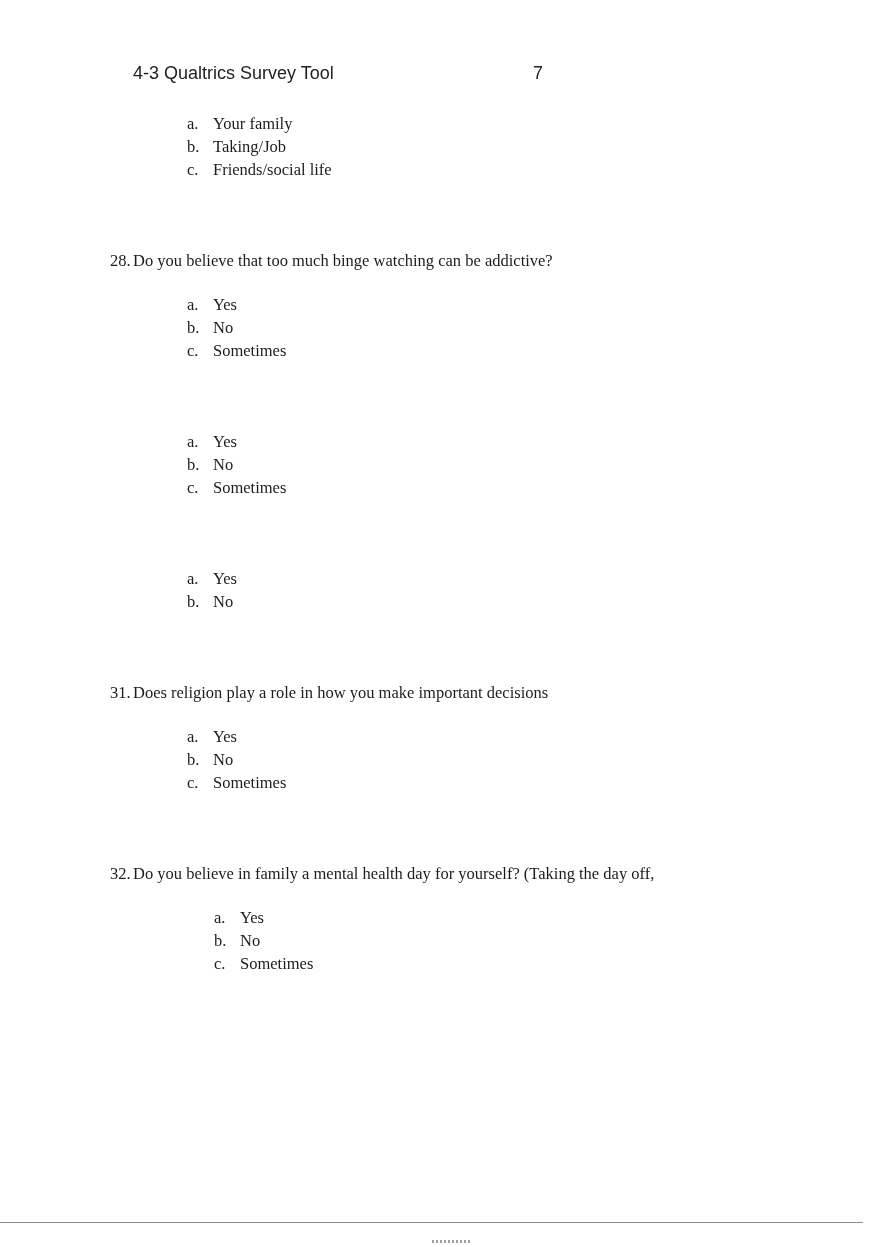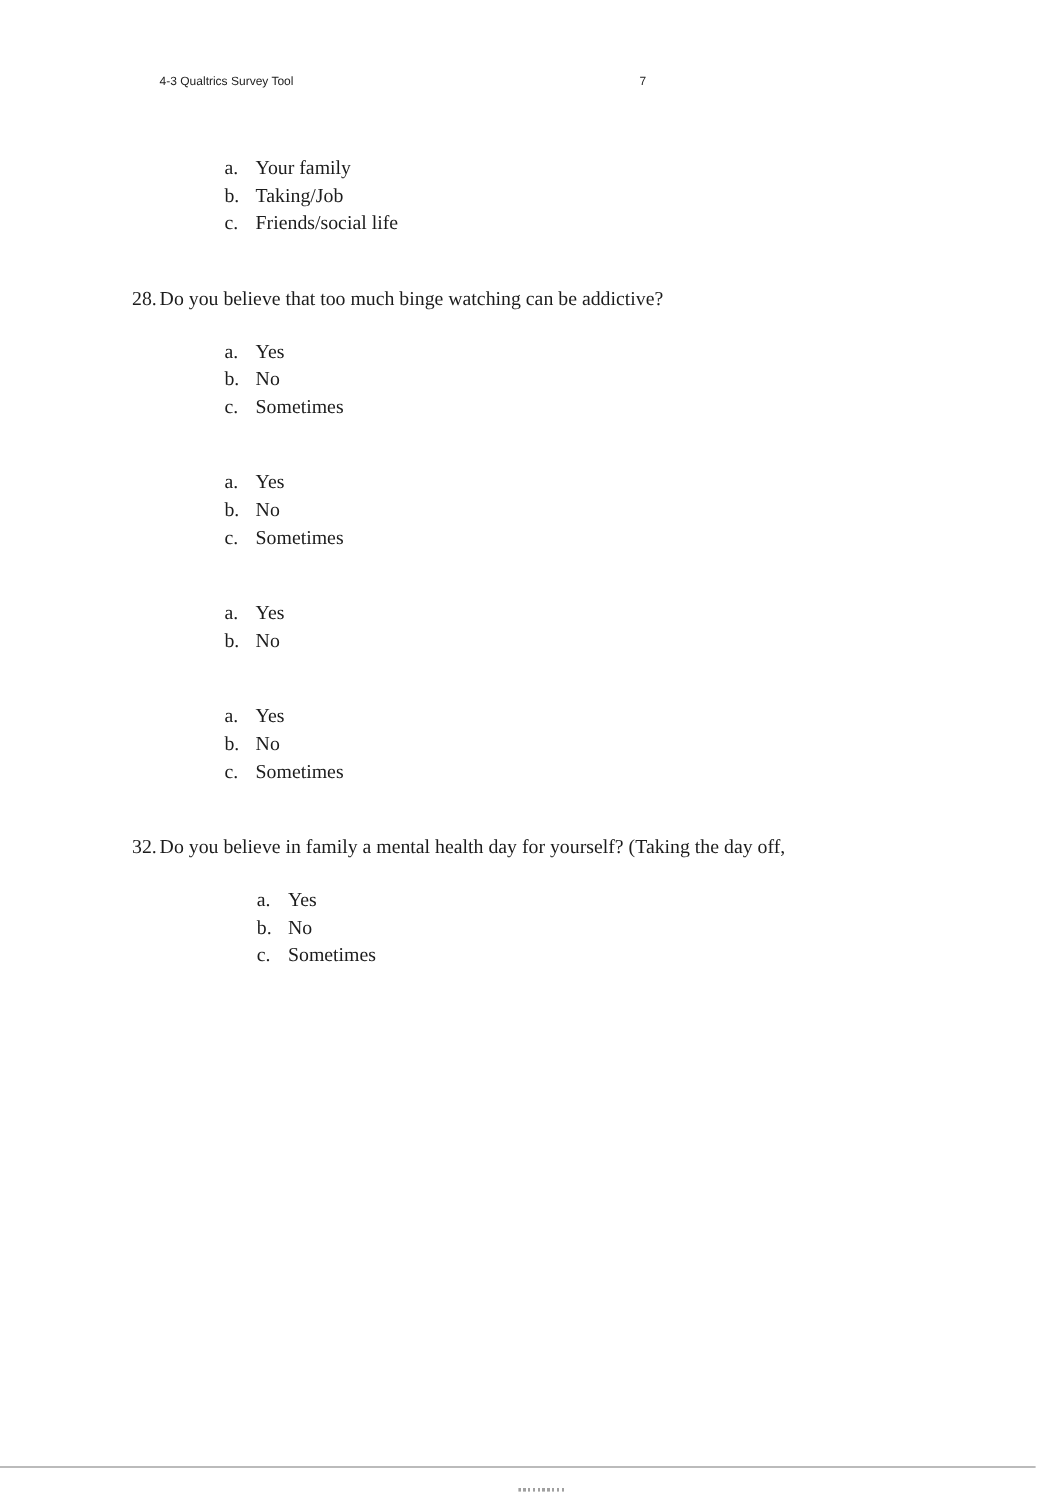--- a/index.html
+++ b/index.html
@@ -16,44 +16,44 @@
   }
 
   
   .page-header {
     position: absolute;
     top: 63px;
     left: 0;
     width: 100%;
     height: 18px;
     font-family: "Liberation Sans", "DejaVu Sans", sans-serif;
-    font-size: 10px;
+    font-size: 18px;
     color: #222222;
   }
   .header-title { position: absolute; left: 133px; top: 0; white-space: nowrap; }
   .page-number  { position: absolute; left: 533px; top: 0; }
 
   
   .content {
     position: absolute;
-    top: 128px;
+    top: 112px;
     left: 0;
     width: 100%;
     font-size: 16.5px;
   }
 
   .option-row {
     line-height: 23px;
     margin-left: 187px;
     white-space: nowrap;
   }
   .option-letter { display: inline-block; width: 26px; }
 
   .question {
-    margin-top: 40px;
+    margin-top: 68px;
     margin-left: 110px;
   }
   .q-line { line-height: 23px; white-space: nowrap; }
   .q-number { display: inline-block; width: 23px; }
   .q-line.cont { margin-left: 23px; }
 
   .question .options { margin-top: 21px; }
   .question .option-row { margin-left: 77px; }        
   #questions .question:last-child .option-row { margin-left: 104px; } 
 
@@ -109,20 +109,23 @@
             <div class="option-row"><span class="option-letter">c.</span><span class="option-label">Sometimes</span></div>
           </div>
   </div>
         <div class="question">
     <div class="options">
             <div class="option-row"><span class="option-letter">a.</span><span class="option-label">Yes</span></div>
             <div class="option-row"><span class="option-letter">b.</span><span class="option-label">No</span></div>
           </div>
   </div>
         <div class="question">
+    <div class="q-lines">
+      <div class="q-line first"><span class="q-number">31.</span><span>Does religion play a role in how you make important decisions</span></div>
+    </div>
     <div class="options">
             <div class="option-row"><span class="option-letter">a.</span><span class="option-label">Yes</span></div>
             <div class="option-row"><span class="option-letter">b.</span><span class="option-label">No</span></div>
             <div class="option-row"><span class="option-letter">c.</span><span class="option-label">Sometimes</span></div>
           </div>
   </div>
         <div class="question">
     <div class="q-lines">
       <div class="q-line first"><span class="q-number">32.</span><span>Do you believe in family a mental health day for yourself? (Taking the day off,</span></div>
           </div>

